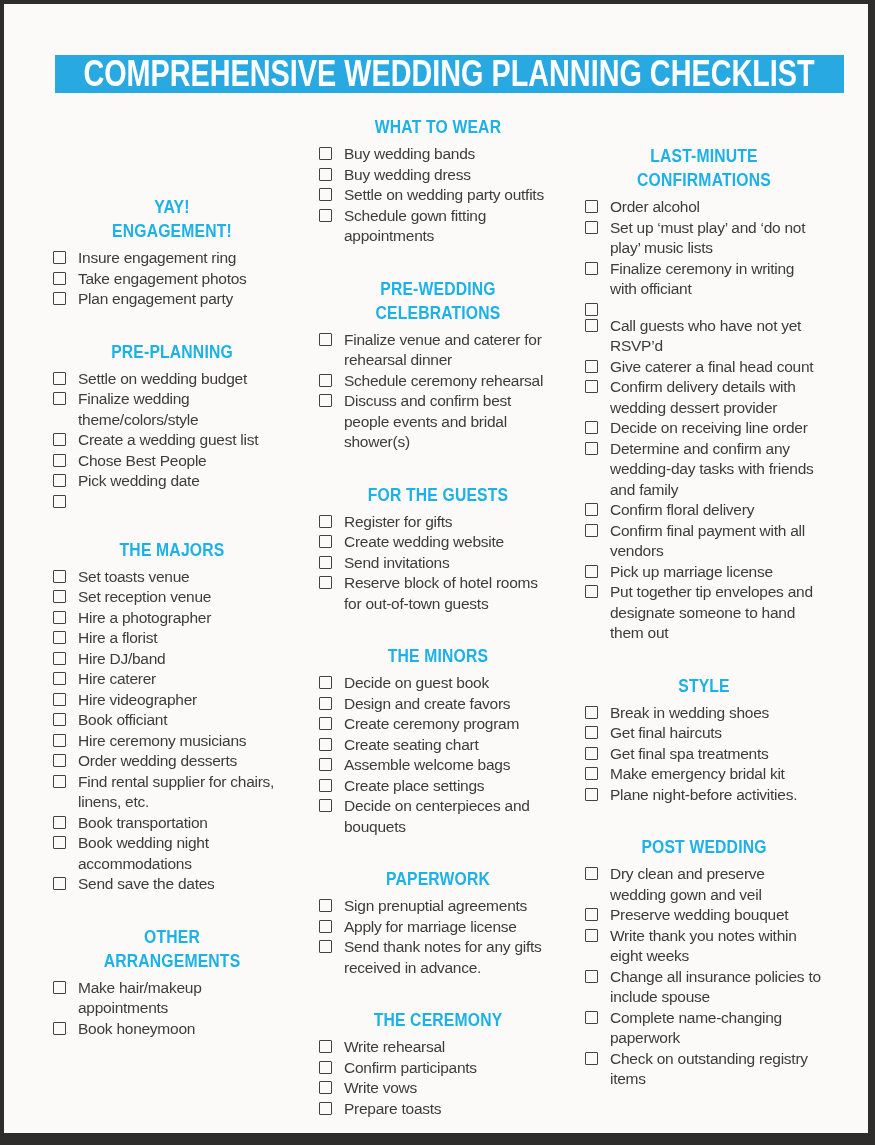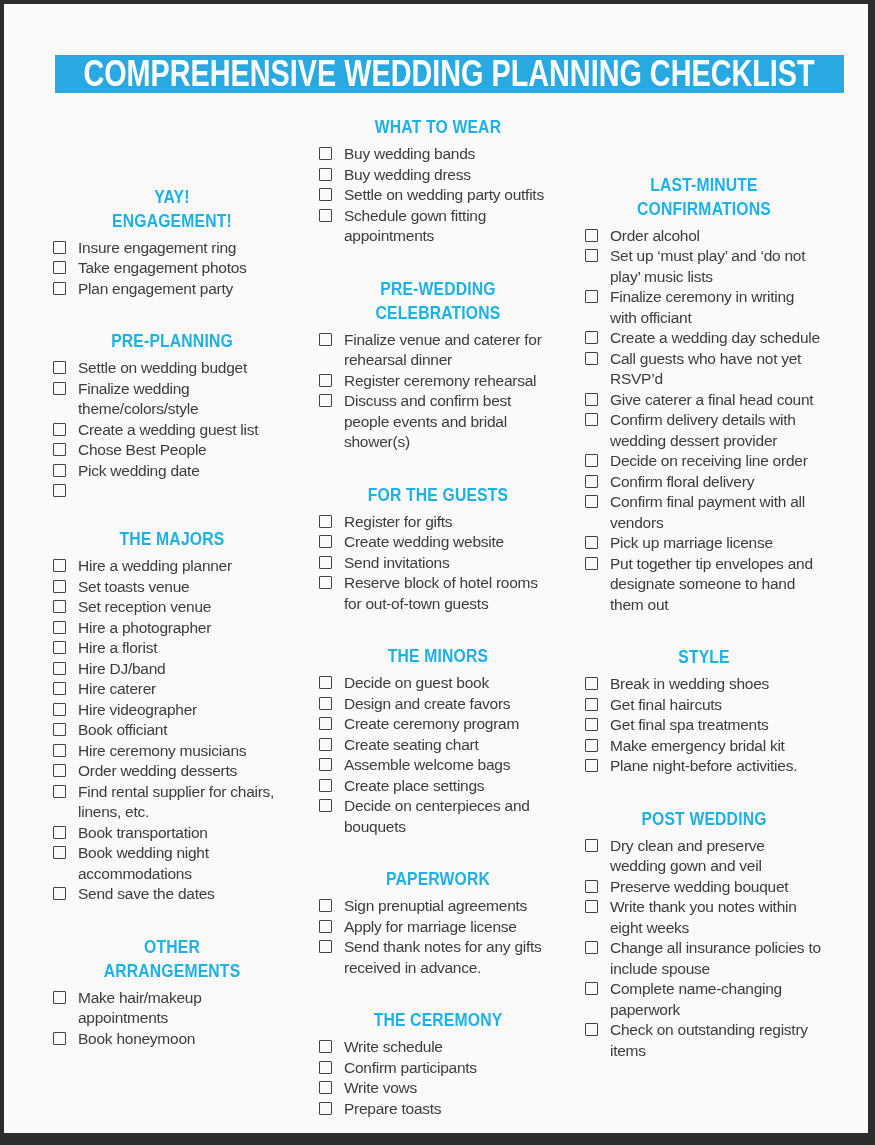--- a/index.html
+++ b/index.html
@@ -140,24 +140,20 @@
               <span class="item-label">Pick wedding date</span>
             </div>
             <div class="item">
               <span class="checkbox"></span>
             </div>
           </div>
           <div class="section">
             <div class="section-heading">THE MAJORS</div>
             <div class="item">
               <span class="checkbox"></span>
-              <span class="item-label">Hire a wedding planner</span>
-            </div>
-            <div class="item">
-              <span class="checkbox"></span>
               <span class="item-label">Set toasts venue</span>
             </div>
             <div class="item">
               <span class="checkbox"></span>
               <span class="item-label">Set reception venue</span>
             </div>
             <div class="item">
               <span class="checkbox"></span>
               <span class="item-label">Hire a photographer</span>
             </div>
@@ -240,21 +236,21 @@
             </div>
           </div>
           <div class="section">
             <div class="section-heading">PRE-WEDDING CELEBRATIONS</div>
             <div class="item">
               <span class="checkbox"></span>
               <span class="item-label">Finalize venue and caterer for rehearsal dinner</span>
             </div>
             <div class="item">
               <span class="checkbox"></span>
-              <span class="item-label">Register ceremony rehearsal</span>
+              <span class="item-label">Schedule ceremony rehearsal</span>
             </div>
             <div class="item">
               <span class="checkbox"></span>
               <span class="item-label">Discuss and confirm best people events and bridal shower(s)</span>
             </div>
           </div>
           <div class="section">
             <div class="section-heading">FOR THE GUESTS</div>
             <div class="item">
               <span class="checkbox"></span>
@@ -316,21 +312,21 @@
             </div>
             <div class="item">
               <span class="checkbox"></span>
               <span class="item-label">Send thank notes for any gifts received in advance.</span>
             </div>
           </div>
           <div class="section">
             <div class="section-heading">THE CEREMONY</div>
             <div class="item">
               <span class="checkbox"></span>
-              <span class="item-label">Write schedule</span>
+              <span class="item-label">Write rehearsal</span>
             </div>
             <div class="item">
               <span class="checkbox"></span>
               <span class="item-label">Confirm participants</span>
             </div>
             <div class="item">
               <span class="checkbox"></span>
               <span class="item-label">Write vows</span>
             </div>
             <div class="item">
@@ -350,37 +346,40 @@
             <div class="item">
               <span class="checkbox"></span>
               <span class="item-label">Set up ‘must play’ and ‘do not play’ music lists</span>
             </div>
             <div class="item">
               <span class="checkbox"></span>
               <span class="item-label">Finalize ceremony in writing with officiant</span>
             </div>
             <div class="item">
               <span class="checkbox"></span>
-              <span class="item-label">Create a wedding day schedule</span>
             </div>
             <div class="item">
               <span class="checkbox"></span>
               <span class="item-label">Call guests who have not yet RSVP’d</span>
             </div>
             <div class="item">
               <span class="checkbox"></span>
               <span class="item-label">Give caterer a final head count</span>
             </div>
             <div class="item">
               <span class="checkbox"></span>
               <span class="item-label">Confirm delivery details with wedding dessert provider</span>
             </div>
             <div class="item">
               <span class="checkbox"></span>
               <span class="item-label">Decide on receiving line order</span>
+            </div>
+            <div class="item">
+              <span class="checkbox"></span>
+              <span class="item-label">Determine and confirm any wedding-day tasks with friends and family</span>
             </div>
             <div class="item">
               <span class="checkbox"></span>
               <span class="item-label">Confirm floral delivery</span>
             </div>
             <div class="item">
               <span class="checkbox"></span>
               <span class="item-label">Confirm final payment with all vendors</span>
             </div>
             <div class="item">

